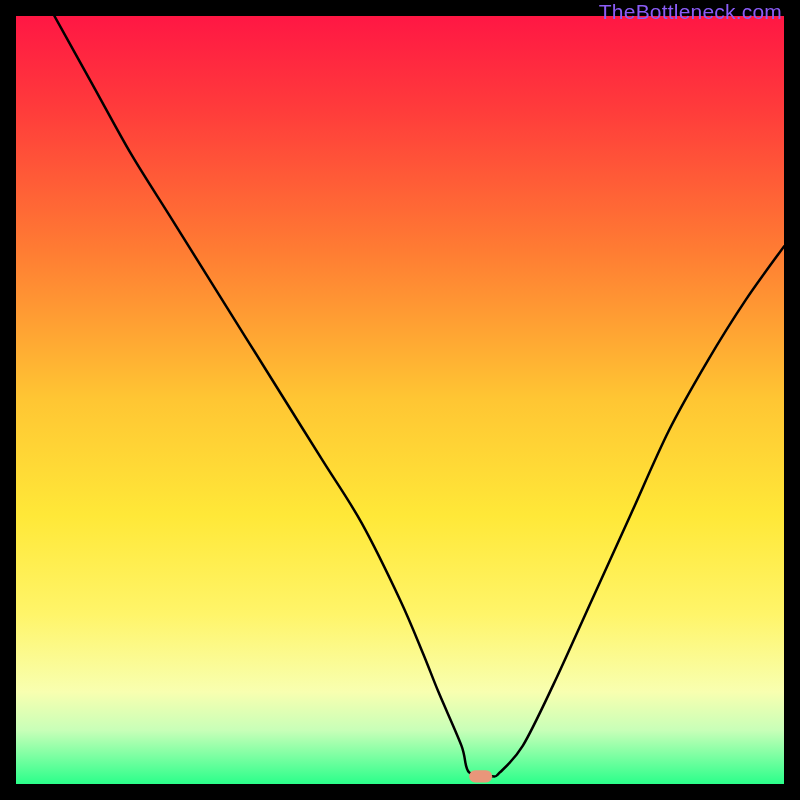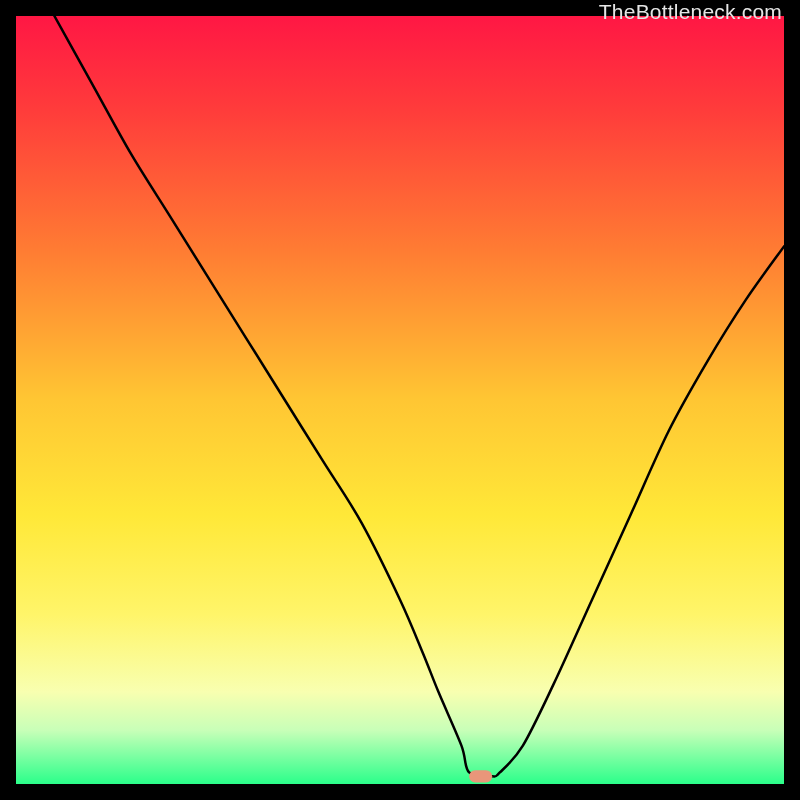--- a/index.html
+++ b/index.html
@@ -1,19 +1,19 @@
 <!DOCTYPE html>
 <html><head>
 <meta charset="utf-8">
 <style>
 * { margin: 0; padding: 0; box-sizing: border-box; }
 body { width: 800px; height: 800px; overflow: hidden; background: #000; font-family: Arial, sans-serif; }
 .chart-container { position: relative; width: 800px; height: 800px; }
 .plot-area { position: absolute; left: 16px; top: 16px; width: 768px; height: 768px; }
-.watermark { position: absolute; top: 0; right: 18px; font-size: 21px; font-weight: 500; color: #e5e5e5; z-index: 10; letter-spacing: 0.2px; }
+.watermark { position: absolute; top: 0; right: 18px; font-size: 21px; font-weight: 500; color: #8b5cf6; z-index: 10; letter-spacing: 0.2px; }
 svg { display: block; }
 </style>
 </head>
 <body>
 
 <div class="chart-container">
   <div class="watermark">TheBottleneck.com</div>
   <div class="plot-area">
     <svg id="chart-svg" width="768" height="768" viewBox="0 0 768 768">
         <defs>

